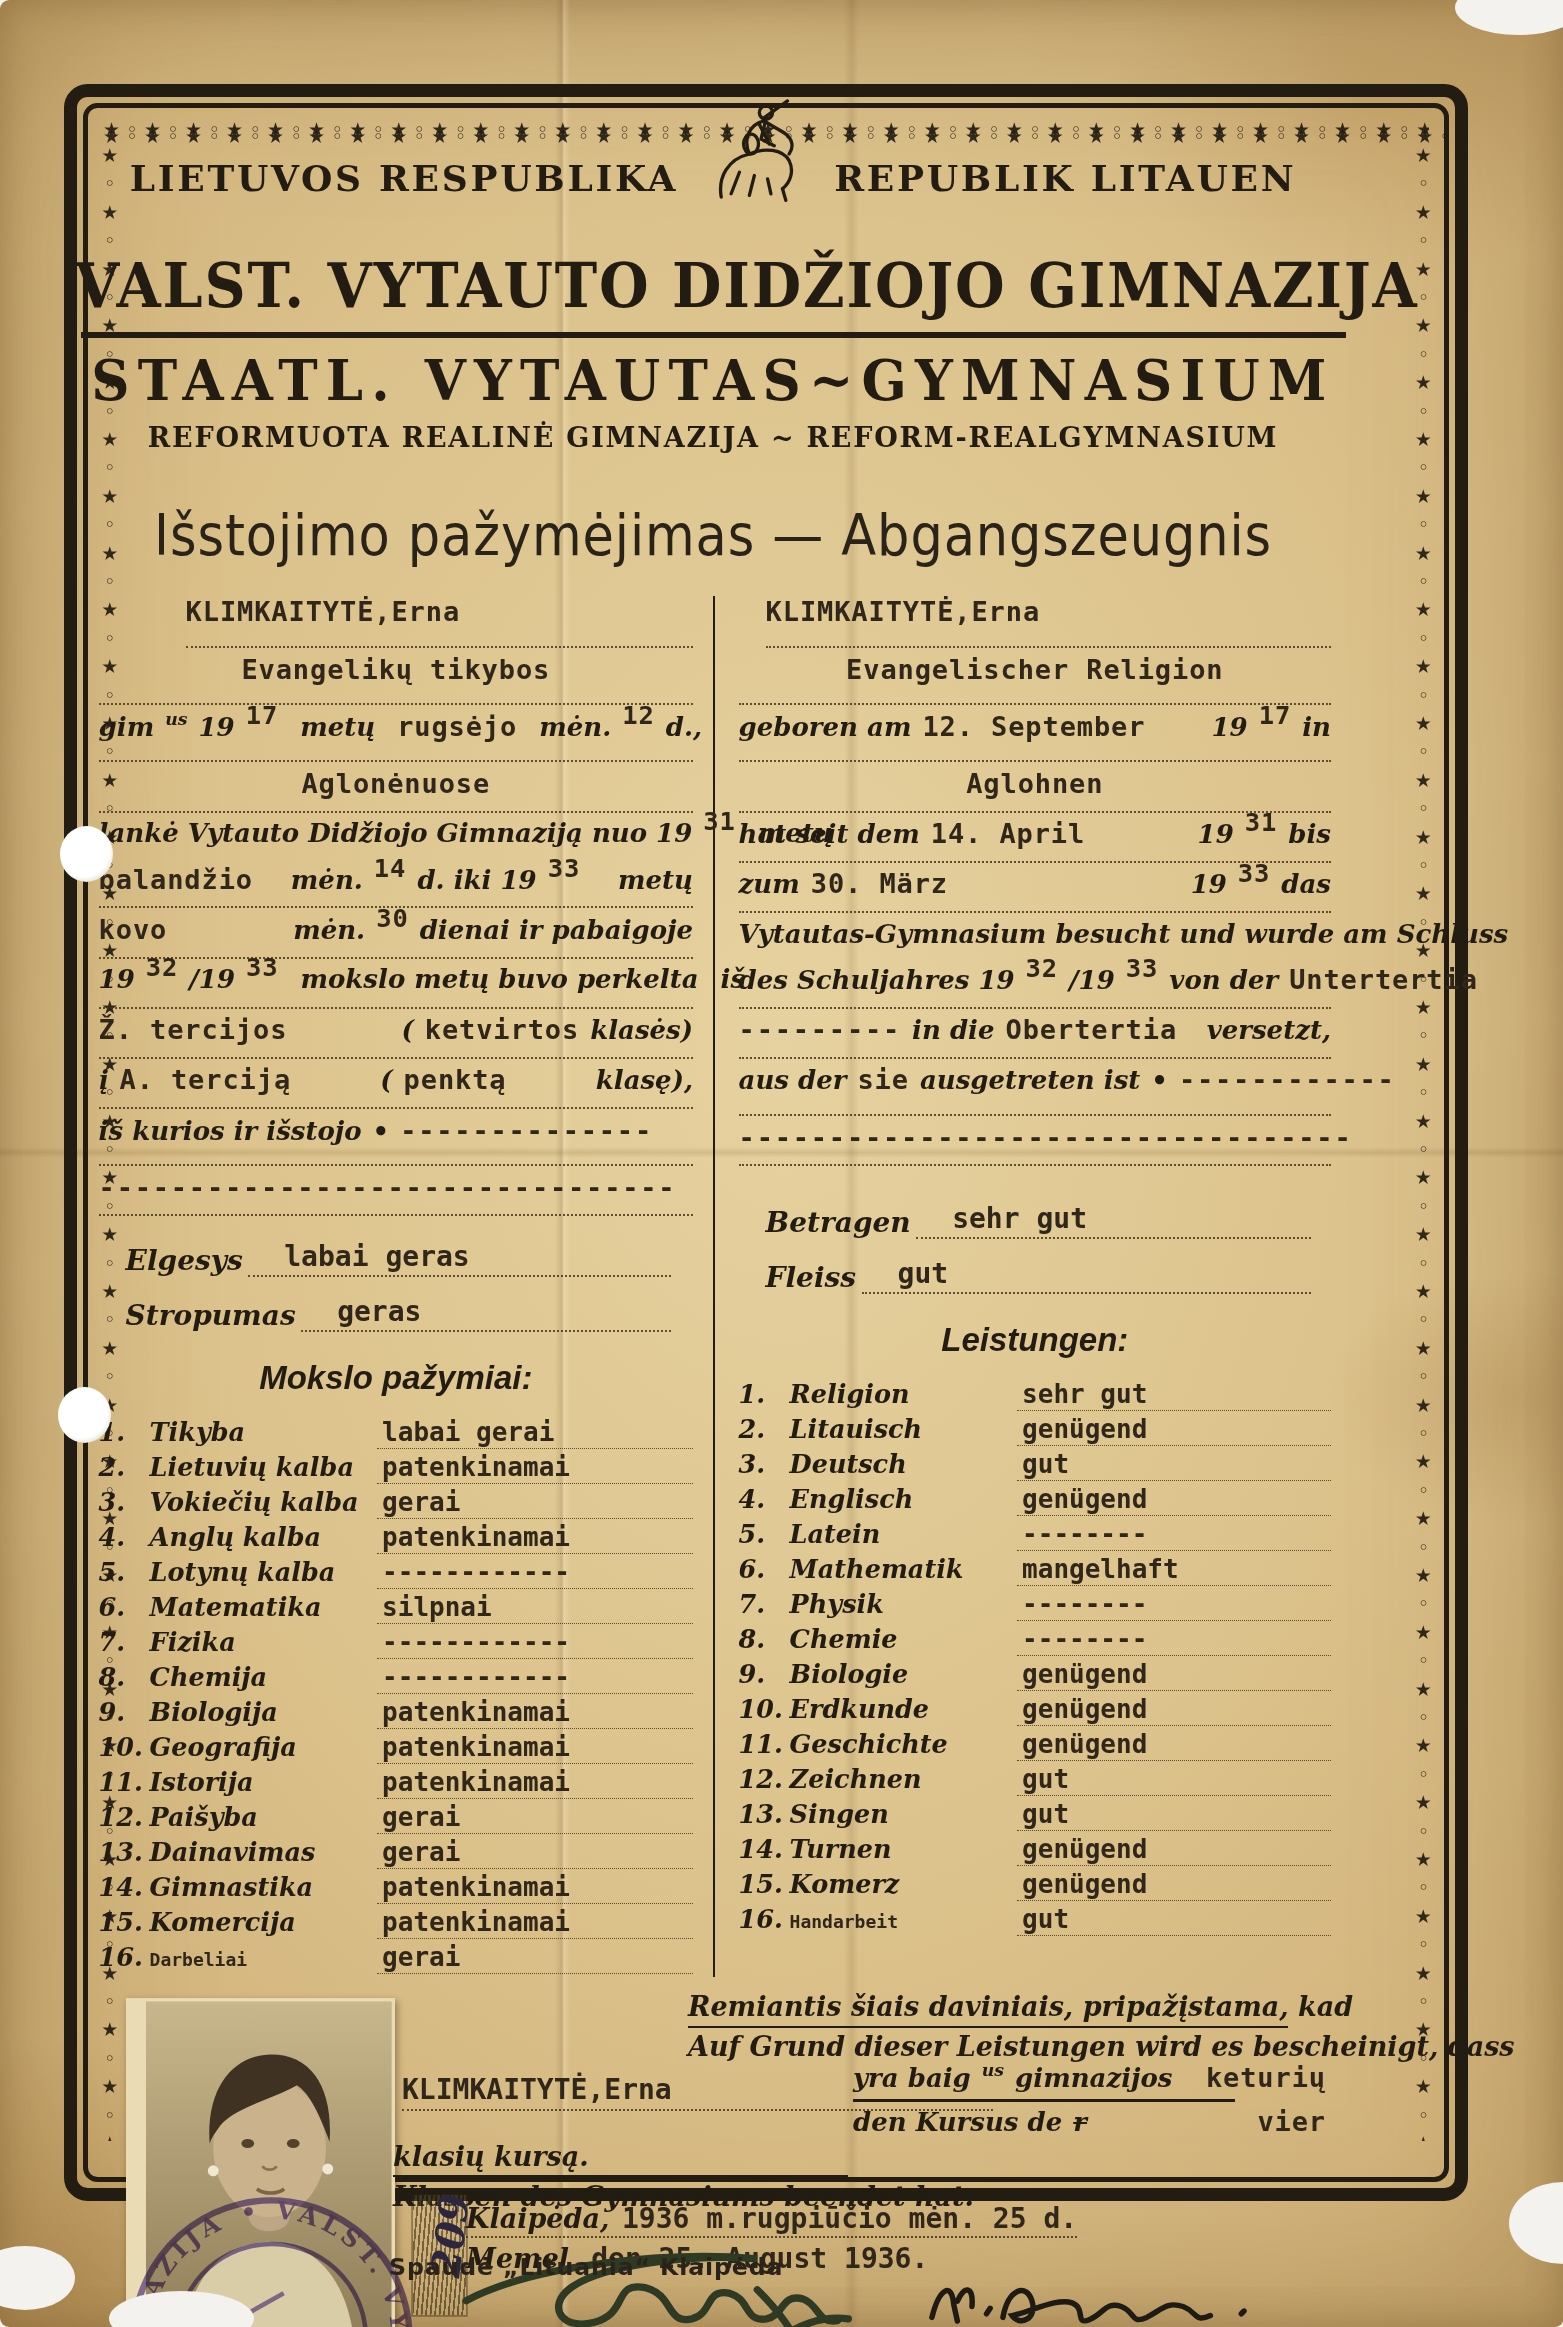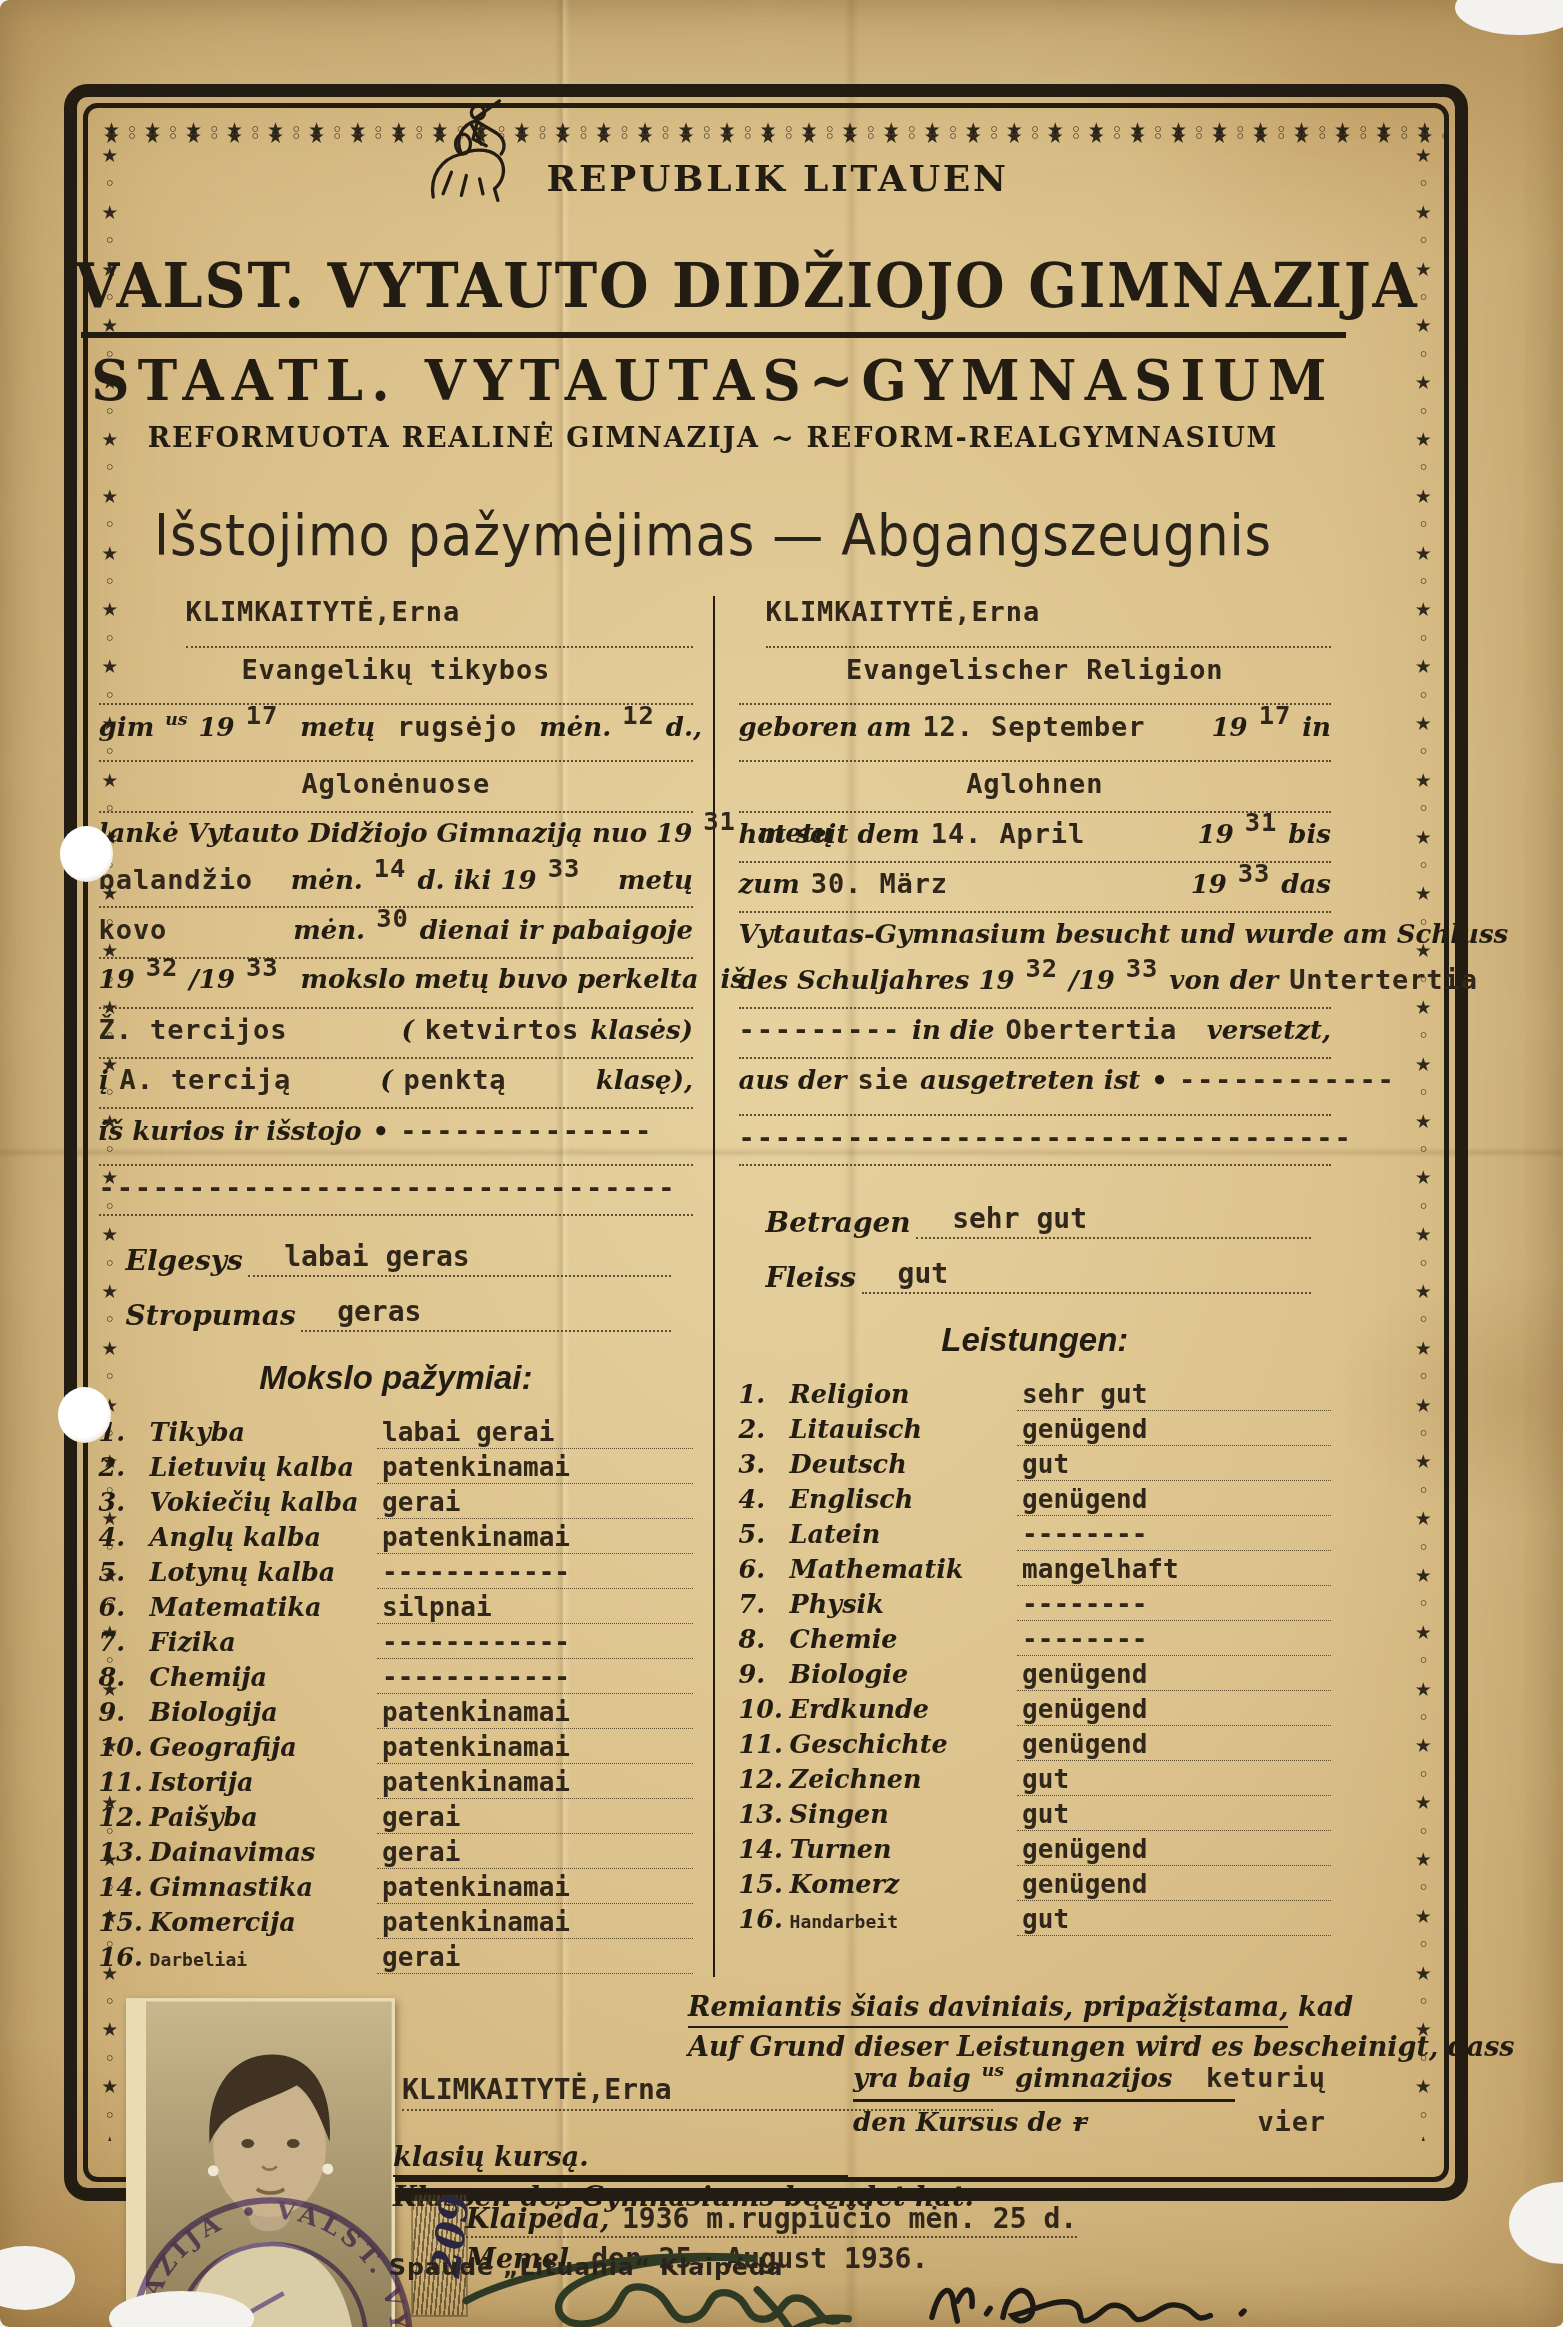--- a/index.html
+++ b/index.html
@@ -127,20 +127,21 @@
       <div class="orn top">★◦★◦★◦★◦★◦★◦★◦★◦★◦★◦★◦★◦★◦★◦★◦★◦★◦★◦★◦★◦★◦★◦★◦★◦★◦★◦★◦★◦★◦★◦★◦★◦★◦★◦★◦★◦★◦★◦★◦★◦★◦★◦★◦★◦★◦★◦★◦★◦★◦★◦★◦★◦★◦★◦★◦★◦★◦★◦★◦★◦★◦★◦★◦★◦★◦★◦★◦★◦★◦★◦★◦★◦★◦★◦★◦★◦★◦★◦★◦★◦★◦★◦★◦★◦★◦★◦★◦★◦★◦★◦★◦★◦★◦★◦★◦★◦★◦★◦★◦★◦★◦★◦★◦★◦★◦★◦★◦★◦★◦★◦★◦★◦★◦★◦★◦★◦★◦★◦★◦★◦</div>
       <div class="orn bottom">★◦★◦★◦★◦★◦★◦★◦★◦★◦★◦★◦★◦★◦★◦★◦★◦★◦★◦★◦★◦★◦★◦★◦★◦★◦★◦★◦★◦★◦★◦★◦★◦★◦★◦★◦★◦★◦★◦★◦★◦★◦★◦★◦★◦★◦★◦★◦★◦★◦★◦★◦★◦★◦★◦★◦★◦★◦★◦★◦★◦★◦★◦★◦★◦★◦★◦★◦★◦★◦★◦★◦★◦★◦★◦★◦★◦★◦★◦★◦★◦★◦★◦★◦★◦★◦★◦★◦★◦★◦★◦★◦★◦★◦★◦★◦★◦★◦★◦★◦★◦★◦★◦★◦★◦★◦★◦★◦★◦★◦★◦★◦★◦★◦★◦★◦★◦★◦★◦★◦★◦</div>
       <div class="orn left">★◦★◦★◦★◦★◦★◦★◦★◦★◦★◦★◦★◦★◦★◦★◦★◦★◦★◦★◦★◦★◦★◦★◦★◦★◦★◦★◦★◦★◦★◦★◦★◦★◦★◦★◦★◦★◦★◦★◦★◦★◦★◦★◦★◦★◦★◦★◦★◦★◦★◦★◦★◦★◦★◦★◦★◦★◦★◦★◦★◦★◦★◦★◦★◦★◦★◦★◦★◦★◦★◦★◦★◦★◦★◦★◦★◦★◦★◦★◦★◦★◦★◦★◦★◦★◦★◦★◦★◦★◦★◦★◦★◦★◦★◦★◦★◦★◦★◦★◦★◦★◦★◦★◦★◦★◦★◦★◦★◦★◦★◦★◦★◦★◦★◦★◦★◦★◦★◦★◦★◦</div>
       <div class="orn right">★◦★◦★◦★◦★◦★◦★◦★◦★◦★◦★◦★◦★◦★◦★◦★◦★◦★◦★◦★◦★◦★◦★◦★◦★◦★◦★◦★◦★◦★◦★◦★◦★◦★◦★◦★◦★◦★◦★◦★◦★◦★◦★◦★◦★◦★◦★◦★◦★◦★◦★◦★◦★◦★◦★◦★◦★◦★◦★◦★◦★◦★◦★◦★◦★◦★◦★◦★◦★◦★◦★◦★◦★◦★◦★◦★◦★◦★◦★◦★◦★◦★◦★◦★◦★◦★◦★◦★◦★◦★◦★◦★◦★◦★◦★◦★◦★◦★◦★◦★◦★◦★◦★◦★◦★◦★◦★◦★◦★◦★◦★◦★◦★◦★◦★◦★◦★◦★◦★◦★◦</div>
     </div>
   </div>
 
   <div class="content">
 
     <div class="masthead">
+      <div class="state">LIETUVOS RESPUBLIKA</div>
       <svg class="emblem" viewBox="0 0 120 140">
         <g fill="none" stroke="#221c12" stroke-width="4" stroke-linecap="round" stroke-linejoin="round">
           <path d="M18,122 C14,98 26,76 52,70 C44,52 52,34 70,30"></path>
           <path d="M52,70 C70,62 92,64 100,78 C106,90 102,104 92,112"></path>
           <path d="M70,30 C78,36 88,40 96,46 C104,52 106,62 100,70"></path>
           <path d="M30,118 L40,92 M52,120 L58,96 M78,118 L74,100 M92,112 L96,126"></path>
           <path d="M64,34 L76,58"></path>
           <circle cx="72" cy="20" r="8"></circle>
           <path d="M72,28 L66,52 L82,60"></path>
           <path d="M70,26 L98,6"></path>

